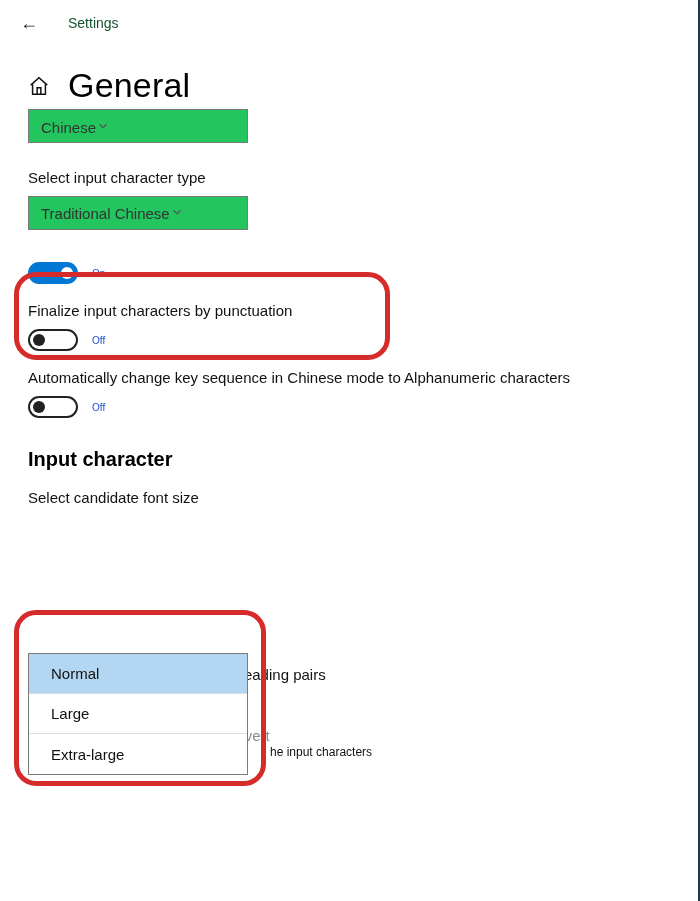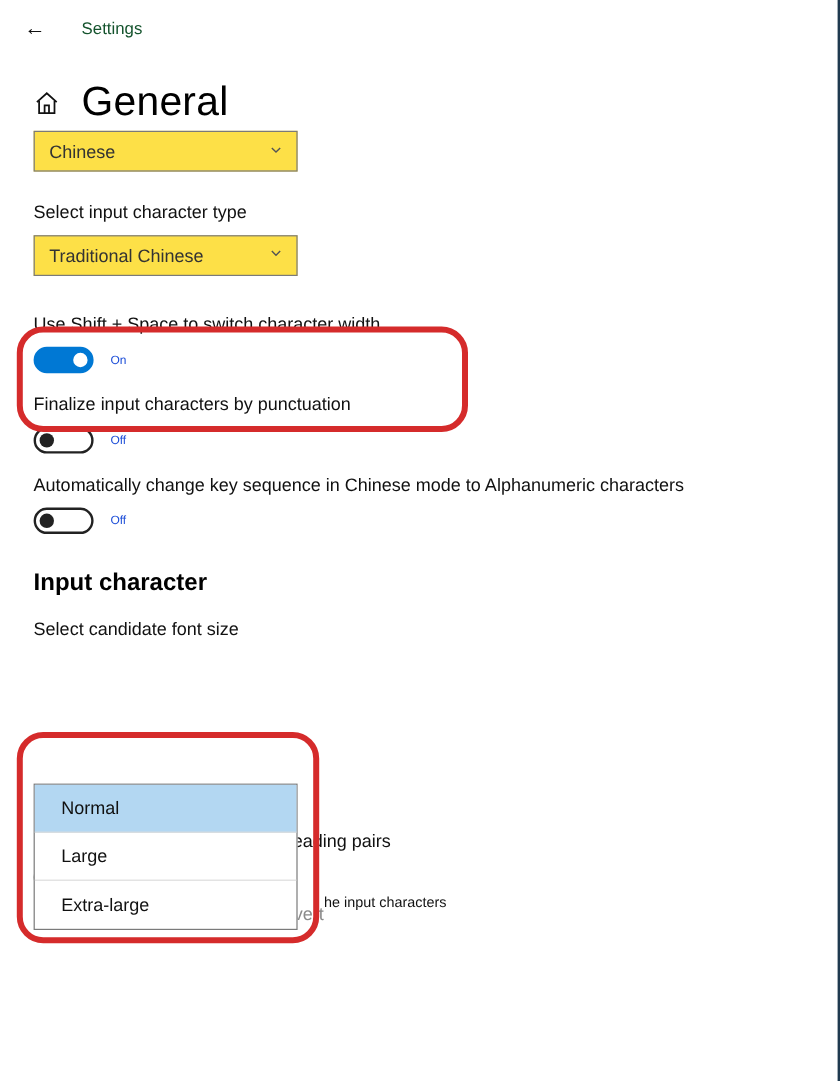--- a/index.html
+++ b/index.html
@@ -48,24 +48,23 @@
   .page-title {
     font-size:34px;
     font-weight:400;
     letter-spacing:0.2px;
   }
 
   
   .combo {
     height:34px;
     border:1px solid #7a7a7a;
-    background:#fde047;
-    display:flex;
-    align-items:center;
-    justify-content:space-between;
+    background:#22c55e;
+    display:flex;
+    align-items:center;
     padding:0 10px 0 12px;
     font-size:15px;
     color:#333;
     cursor:pointer;
   }
   .combo.small { width:220px; }
   .combo.inline-top { margin-top:-4px; margin-bottom:26px; padding-top:2px; }
   .chevron {
     width:14px; height:14px;
     color:#555;
@@ -206,21 +205,20 @@
         <svg class="chevron" viewBox="0 0 24 24" fill="none" stroke="currentColor" stroke-width="2">
             <polyline points="6 9 12 15 18 9"></polyline>
           </svg>
       </span>
     </div>
   </div>
 
   <div style="height:14px"></div>
 
   <div class="setting-block">
-    <div class="field-label">Use Shift + Space to switch character width</div>
     <div class="toggle-row">
       <div class="toggle on">
           <div class="knob"></div>
         </div>
       <span class="toggle-state">On</span>
     </div>
   </div>
 
   <div class="setting-block">
     <div class="field-label">Finalize input characters by punctuation</div>

